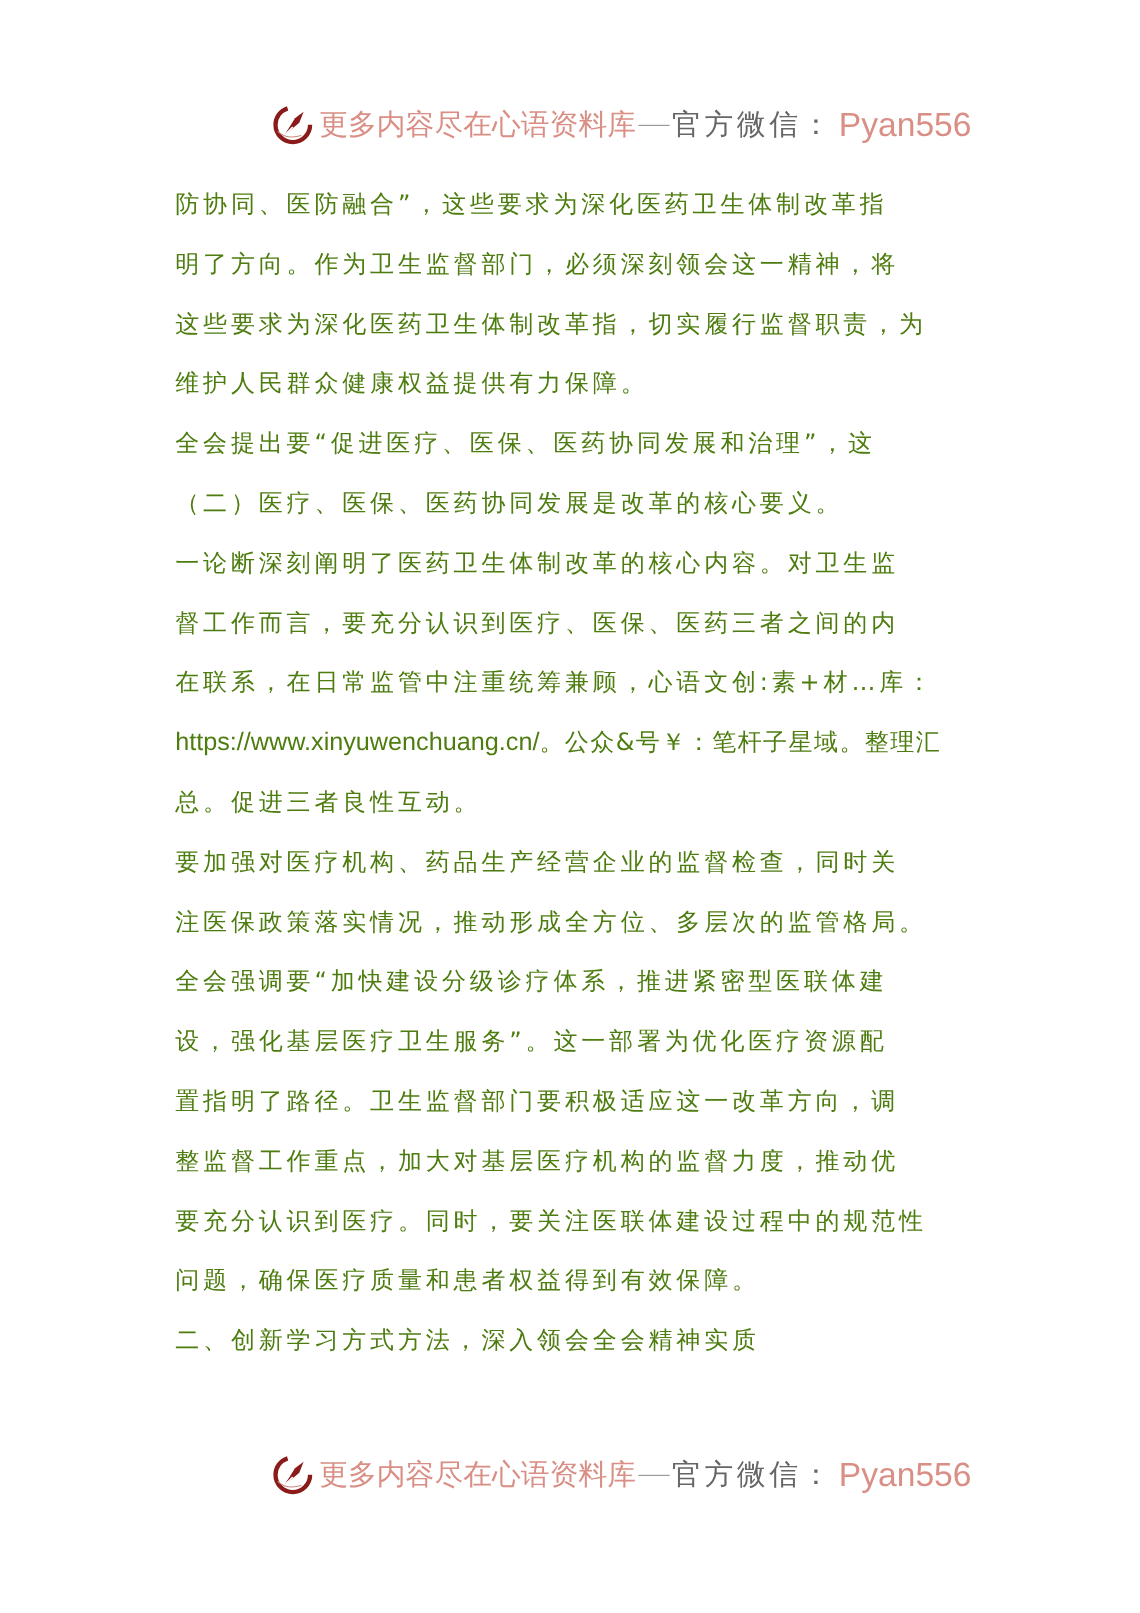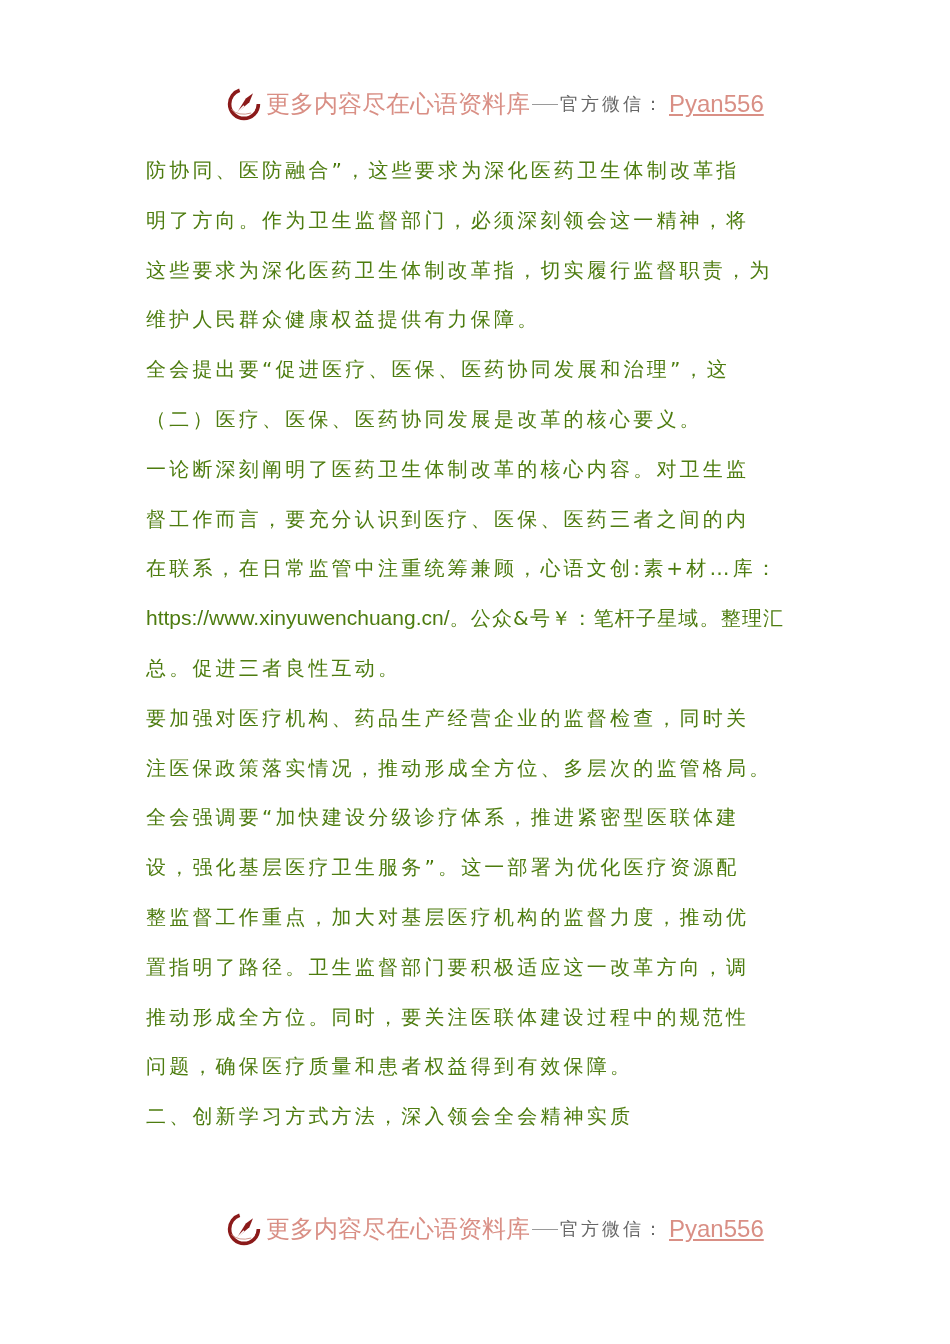--- a/index.html
+++ b/index.html
@@ -40,31 +40,30 @@
     .banner-dash {
       display: inline-block;
       width: 26px;
       height: 1px;
       background: #9a9a9a;
       margin: 0 2px;
       vertical-align: middle;
     }
     .banner-wx {
       font-family: "DejaVu Serif", serif;
-      font-size: 18px;
+      font-size: 24px;
       color: #666666;
       letter-spacing: 3px;
       text-align: center;
     }
     .banner-id {
       font-family: "Liberation Sans", sans-serif;
-      font-size: 24px;
+      font-size: 28px;
       color: #d98f85;
       margin-left: 4px;
-      text-decoration: underline;
     }
     .content {
       position: absolute;
       left: 146px;
       top: 150px;
       width: 680px;
     }
     .line {
       height: 49.8px;
       line-height: 40px;
@@ -110,23 +109,23 @@
   <div class="line">督工作而言，要充分认识到医疗、医保、医药三者之间的内</div>
   <div class="line">在联系，在日常监管中注重统筹兼顾，心语文创:素+材…库：</div>
   <div class="line url-line">
     <span class="url">https://www.xinyuwenchuang.cn/</span><span>。公众&amp;号￥：笔杆子星域。整理汇</span>
   </div>
   <div class="line">总。促进三者良性互动。</div>
   <div class="line">要加强对医疗机构、药品生产经营企业的监督检查，同时关</div>
   <div class="line">注医保政策落实情况，推动形成全方位、多层次的监管格局。</div>
   <div class="line">全会强调要“加快建设分级诊疗体系，推进紧密型医联体建</div>
   <div class="line">设，强化基层医疗卫生服务”。这一部署为优化医疗资源配</div>
+  <div class="line">置指明了路径。卫生监督部门要积极适应这一改革方向，调</div>
   <div class="line">整监督工作重点，加大对基层医疗机构的监督力度，推动优</div>
-  <div class="line">置指明了路径。卫生监督部门要积极适应这一改革方向，调</div>
-  <div class="line">推动形成全方位。同时，要关注医联体建设过程中的规范性</div>
+  <div class="line">要充分认识到医疗。同时，要关注医联体建设过程中的规范性</div>
   <div class="line">问题，确保医疗质量和患者权益得到有效保障。</div>
   <div class="line">二、创新学习方式方法，深入领会全会精神实质</div>
 </div>
 
 <div class="banner bottom">
   <svg class="logo" viewBox="0 0 40 40">
     <circle cx="20" cy="20" r="16" fill="none" stroke="#8b1a1a" stroke-width="4" stroke-dasharray="70 30"></circle>
     <path d="M12 30 L22 14 L30 8 L26 18 Z" fill="#8b1a1a"></path>
     <path d="M12 30 L20 22" stroke="#ffffff" stroke-width="1.5"></path>
     <path d="M6 26 Q14 34 28 30" fill="none" stroke="#c98a80" stroke-width="1"></path>

